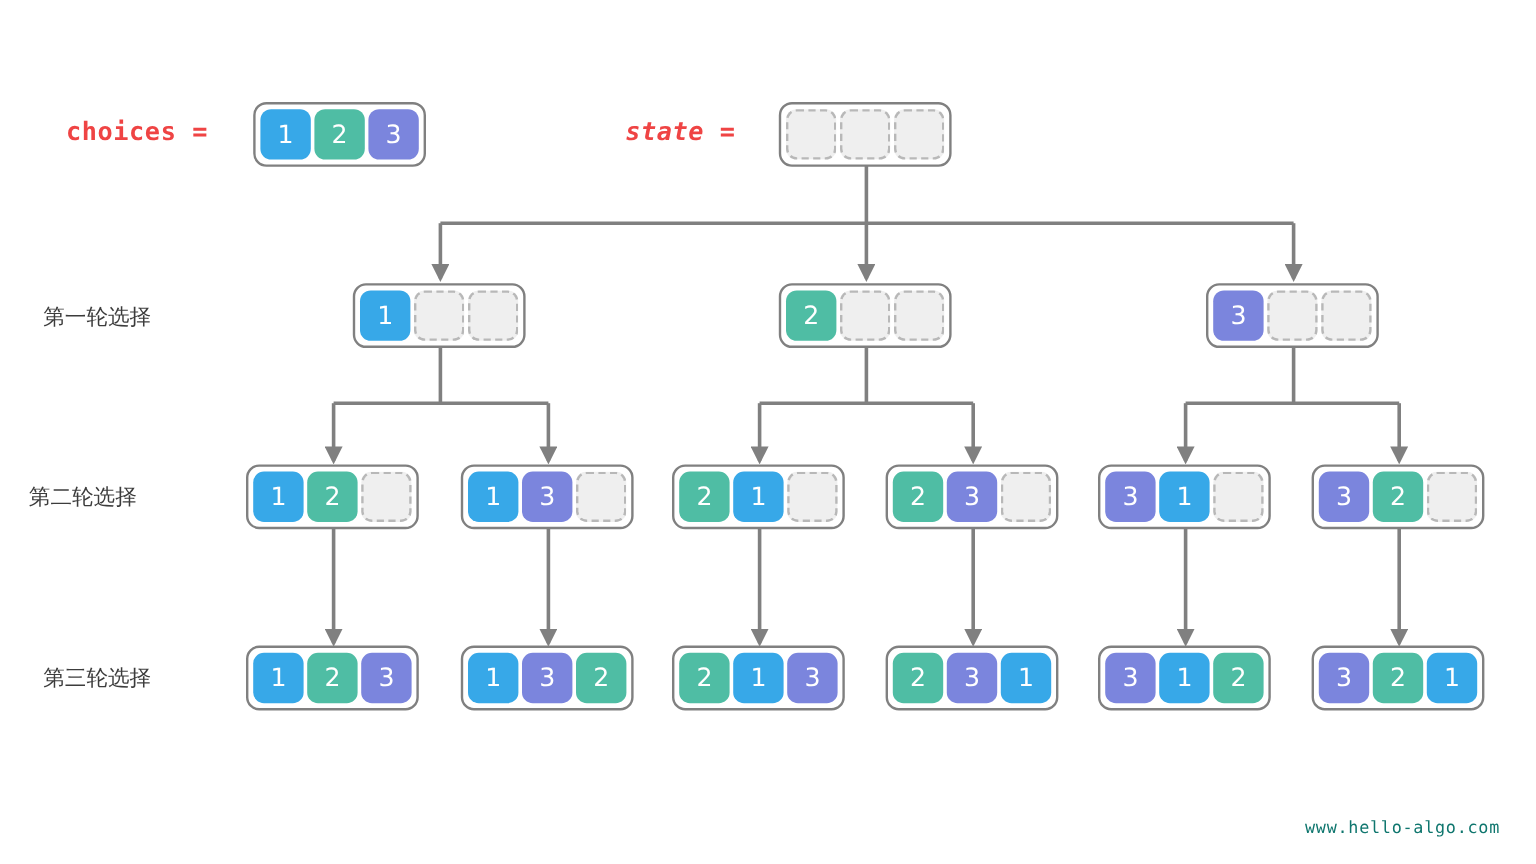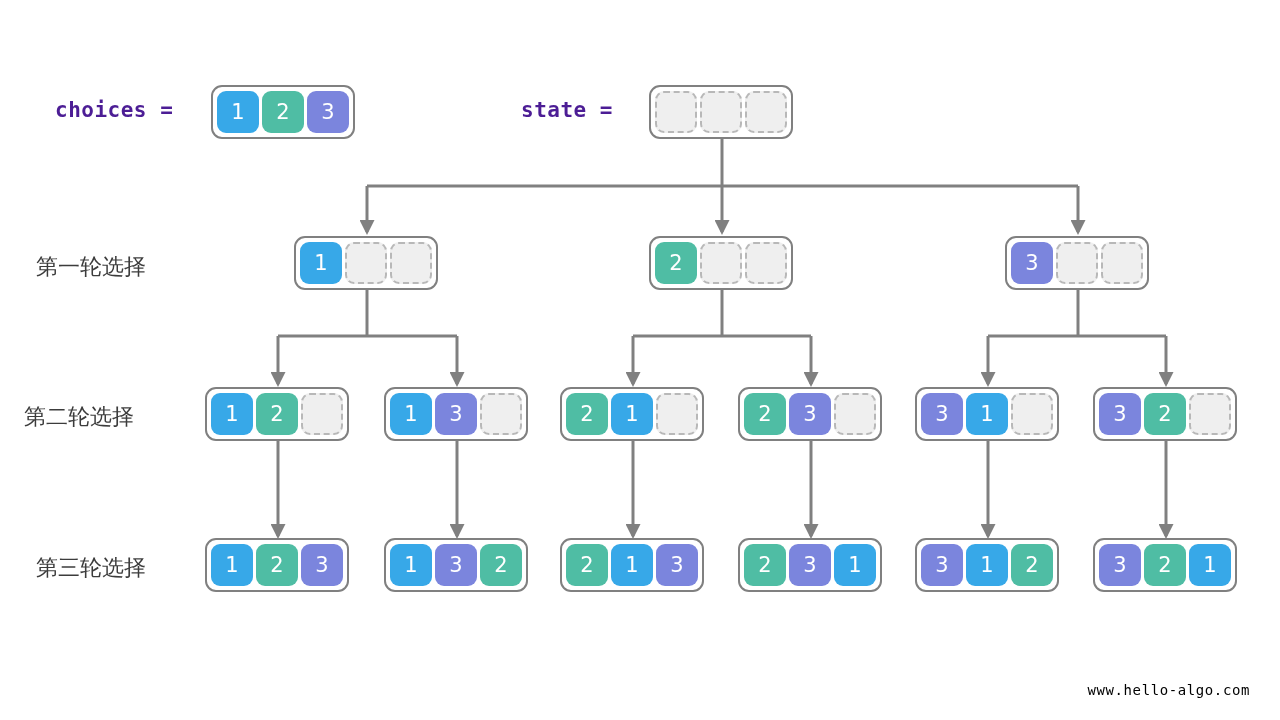--- a/index.html
+++ b/index.html
@@ -29,30 +29,30 @@
     height: 720px;
     pointer-events: none;
   }
 
   
   .hdr-label {
     position: absolute;
     font-family: "DejaVu Sans Mono", "Liberation Mono", monospace;
     font-size: 21px;
     font-weight: bold;
-    color: #4c1d95;
+    color: #ef4444;
     white-space: nowrap;
     letter-spacing: 0.5px;
   }
 
   
   .row-label {
     position: absolute;
     font-family: "DejaVu Sans", "Liberation Sans", sans-serif;
-    font-size: 22px;
+    font-size: 18px;
     color: #3c3c3c;
     white-space: nowrap;
   }
 
   
   .array {
     position: absolute;
     display: flex;
     flex-direction: row;
     align-items: center;
@@ -85,21 +85,21 @@
     color: transparent;
   }
 
   
   .watermark {
     position: absolute;
     right: 30px;
     bottom: 22px;
     font-family: "DejaVu Sans Mono", "Liberation Mono", monospace;
     font-size: 14px;
-    color: #000000;
+    color: #0f766e;
     letter-spacing: 0.6px;
     white-space: nowrap;
   }
 </style>
 </head>
 <body>
 
 <div id="canvas">
 
   <svg id="edges" viewBox="0 0 1280 720" width="1280" height="720">
@@ -142,21 +142,21 @@
     </g>
   </svg>
 
   <div class="hdr-label" style="left:55px; top:98px;">choices  =</div>
   <div class="array" id="node-choices" style="left:211px; top:85px;">
       <div class="cell v1">1</div>
       <div class="cell v2">2</div>
       <div class="cell v3">3</div>
     </div>
 
-  <div class="hdr-label" style="left:521px; top:98px;">state  =</div>
+  <div class="hdr-label" style="left:521px; top:98px;font-style:italic;">state  =</div>
   <div class="array" id="node-root" style="left:649px; top:85px;">
       <div class="cell empty"></div>
       <div class="cell empty"></div>
       <div class="cell empty"></div>
     </div>
 
   <div class="row-label" style="left:36px; top:252px;">第一轮选择</div>
   <div class="row-label" style="left:24px; top:402px;">第二轮选择</div>
   <div class="row-label" style="left:36px; top:553px;text-align:right;">第三轮选择</div>
 

